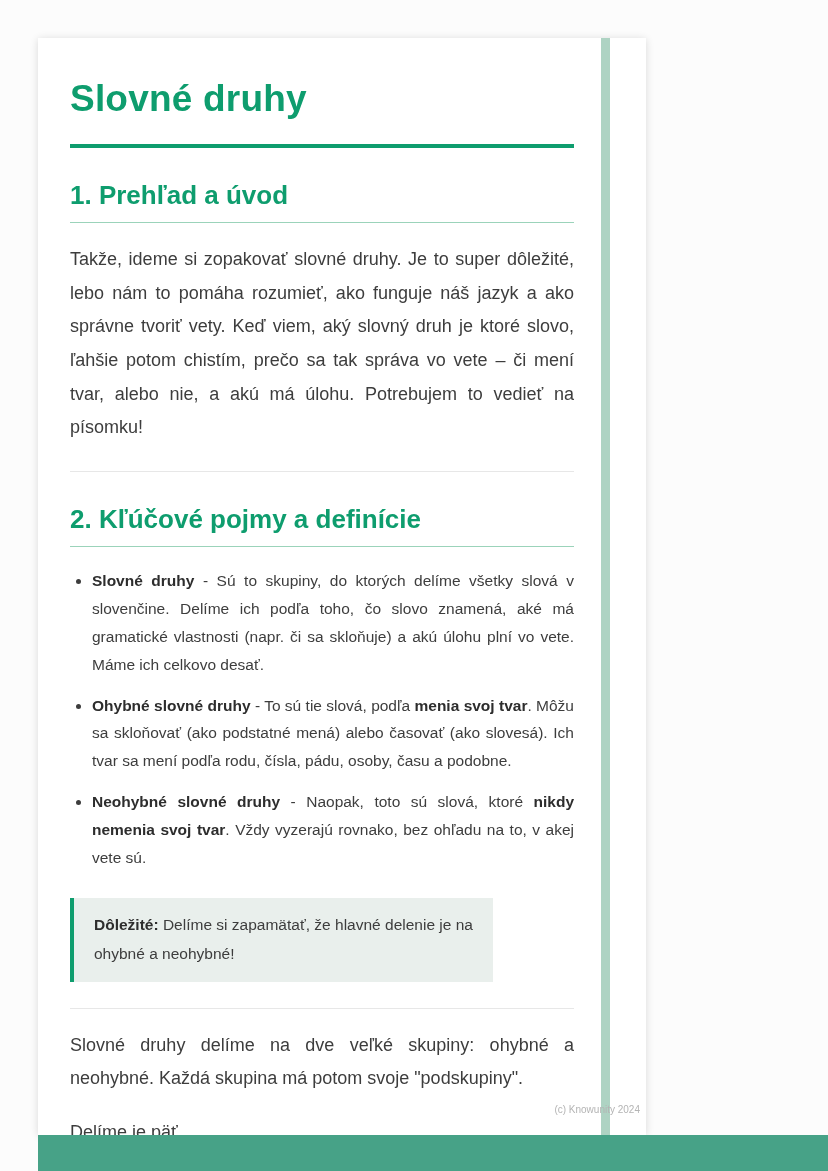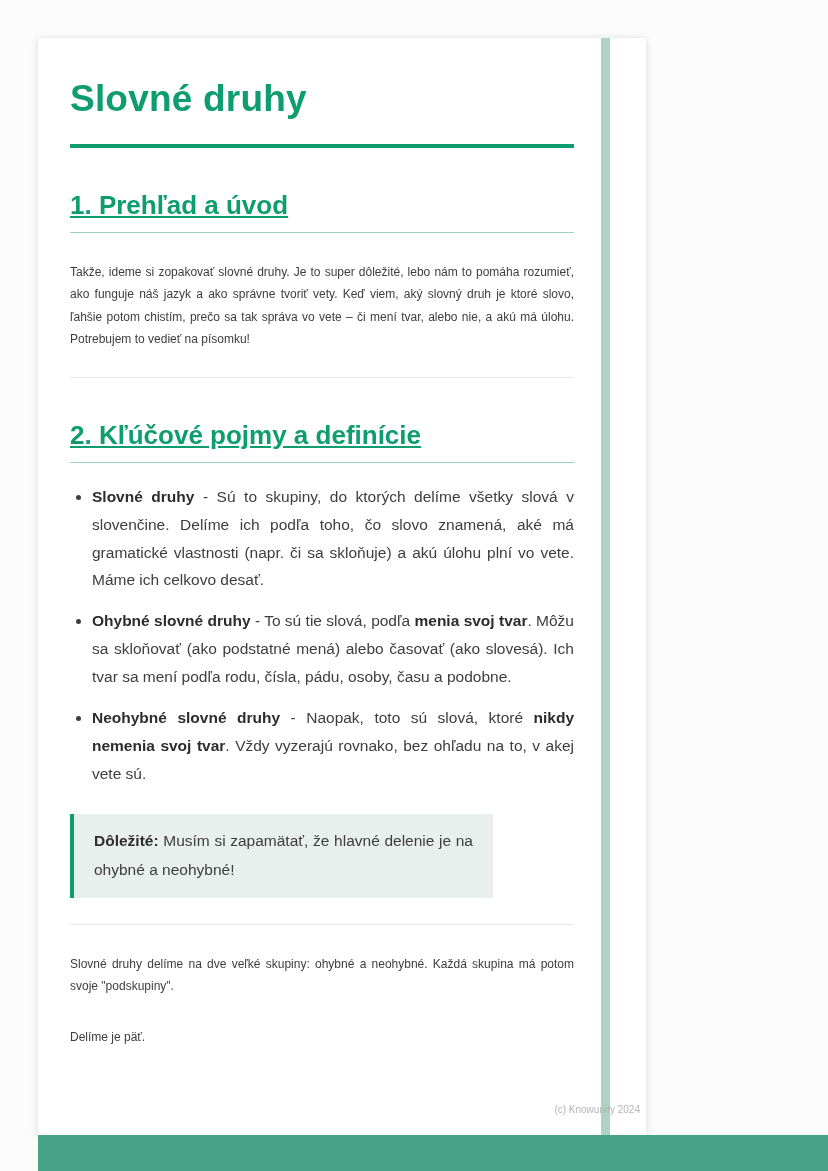--- a/index.html
+++ b/index.html
@@ -46,29 +46,28 @@
   }
   .title-rule {
     height: 4px;
     background: var(--accent, #0e9d6e);
     margin-top: 24px;
   }
   h2.section-heading {
     color: var(--accent, #0e9d6e);
     font-size: 26px;
     font-weight: 700;
-    margin-top: 42px;
+    margin-top: 32px;
     padding-bottom: 11px;
     border-bottom: 1px solid var(--accent-soft, #9bd3ba);
-    text-decoration: underline;
   }
   p.body-text {
-    margin-top: 28px;
+    margin-top: 20px;
     color: var(--text, #3d3d3d);
-    font-size: 12px;
+    font-size: 18px;
     line-height: 1.87;
     text-align: justify;
   }
   hr.divider {
     border: none;
     border-top: 1px solid #e7e7e7;
     margin-top: 26px;
   }
   ul.concept-list {
     margin-top: 20px;
@@ -140,21 +139,21 @@
         </li>
         <li>
           <b>Ohybné slovné druhy</b><span> - To sú tie slová, podľa </span><b>menia svoj tvar</b><span>. Môžu sa skloňovať (ako podstatné mená) alebo časovať (ako slovesá). Ich tvar sa mení podľa rodu, čísla, pádu, osoby, času a podobne.</span>
         </li>
         <li>
           <b>Neohybné slovné druhy</b><span> - Naopak, toto sú slová, ktoré </span><b>nikdy nemenia svoj tvar</b><span>. Vždy vyzerajú rovnako, bez ohľadu na to, v akej vete sú.</span>
         </li>
       </ul>
 
       <div class="callout">
-        <b>Dôležité:</b><span> Musím si zapamätať, že hlavné delenie je na ohybné a neohybné!</span>
+        <b>Dôležité:</b><span> Delíme si zapamätať, že hlavné delenie je na ohybné a neohybné!</span>
       </div>
     </section>
 
     <hr class="divider">
 
     <section>
       <p class="body-text">Slovné druhy delíme na dve veľké skupiny: ohybné a neohybné. Každá skupina má potom svoje "podskupiny".</p>
       <p class="body-text">Delíme je päť.</p>
     </section>
   </div>

